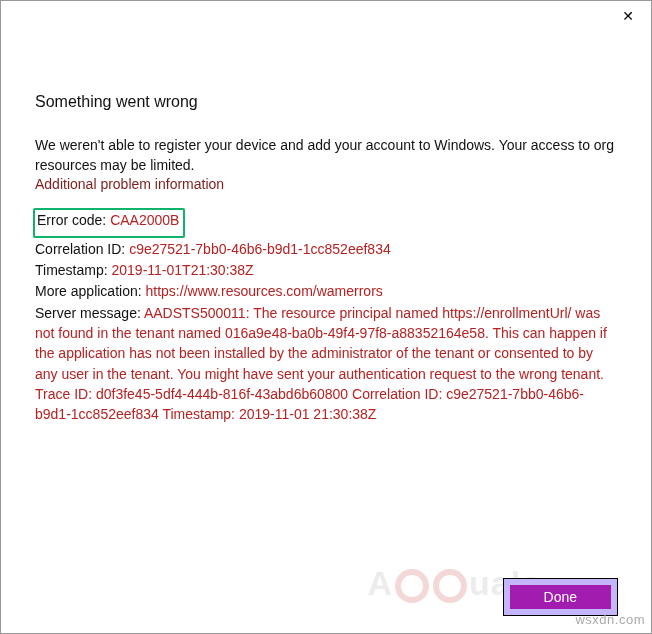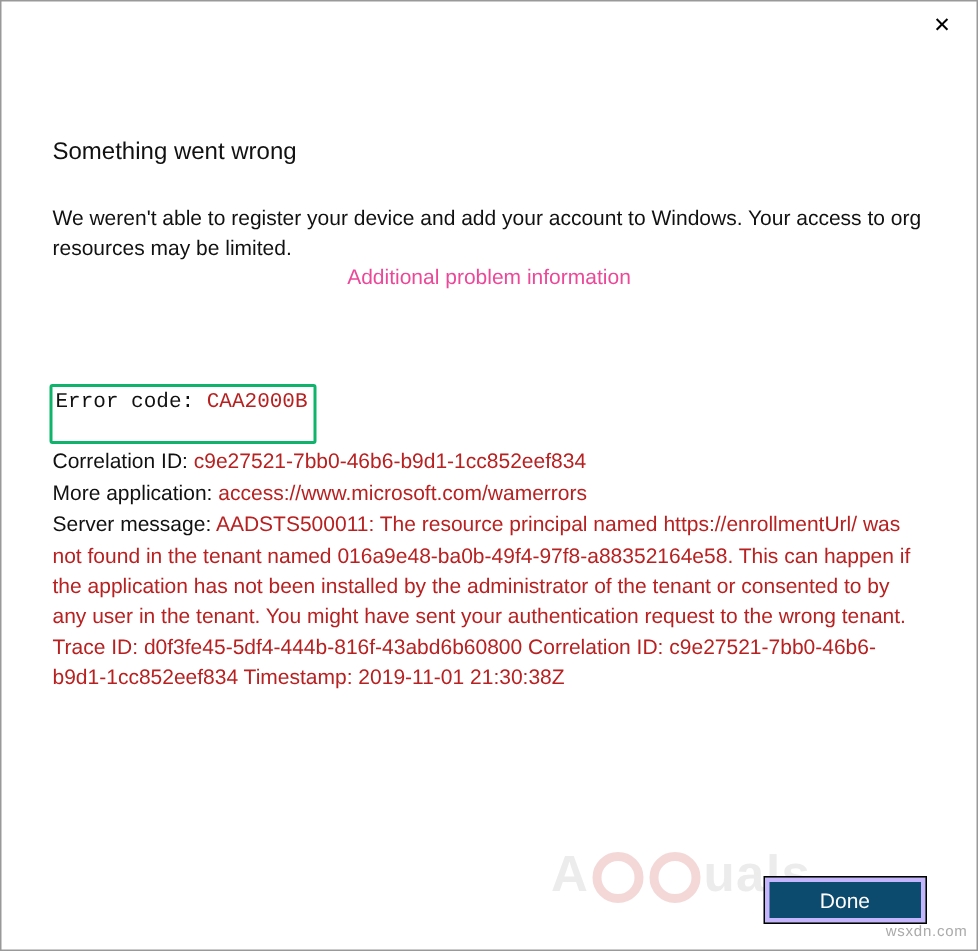--- a/index.html
+++ b/index.html
@@ -51,67 +51,65 @@
       margin-top: 52px;
       margin-bottom: 24px;
     }
     .subtext {
       font-size: 14px;
       color: #111;
       line-height: 1.45;
     }
     .section-label {
       font-size: 14px;
-      color: #ec4899;
-      margin-bottom: 64px;
-      text-align: center;
+      color: #7f1d1d;
+      margin-bottom: 16px;
     }
     .details {
       font-size: 14px;
       line-height: 1.45;
       color: #111;
     }
     .details .row {
       margin-bottom: 1px;
     }
     .highlight-box {
       display: inline-block;
       border: 2px solid #10b36b;
-      padding: 0 4px 16px 2px;
+      padding: 0 4px 6px 2px;
       margin-left: -2px;
       border-radius: 2px;
-      font-family: Liberation Mono, monospace;
     }
     .red {
       color: #b82121;
     }
     .server-msg {
       color: #b82121;
       line-height: 1.45;
     }
     .footer {
       position: absolute;
       bottom: 18px;
       right: 34px;
     }
     .done-btn {
-      background: #0c4a6e;
+      background: #a21caf;
       color: #ffffff;
-      border: 3px solid #c4b5fd;
+      border: 6px solid #c4b5fd;
       outline: 1px solid #000;
       padding: 4px 34px;
       font-size: 14px;
       font-family: inherit;
       cursor: pointer;
     }
     .watermark {
       position: absolute;
       bottom: 6px;
       right: 6px;
-      font-size: 10px;
+      font-size: 13px;
       color: #aaa;
       letter-spacing: 0.5px;
     }
     .faint-brand {
       position: absolute;
       bottom: 30px;
       right: 110px;
       font-size: 34px;
       font-weight: 700;
       color: rgba(180,180,180,0.25);
@@ -153,23 +151,26 @@
       <div class="row">
         <span class="highlight-box">
           <span>Error code: </span><span class="red">CAA2000B</span>
         </span>
       </div>
 
       <div class="row">
         <span>Correlation ID: </span><span class="red">c9e27521-7bb0-46b6-b9d1-1cc852eef834</span>
       </div>
 
+      <div class="row">
+        <span>Timestamp: </span><span class="red">2019-11-01T21:30:38Z</span>
+      </div>
 
       <div class="row">
-        <span>More application: </span><span class="red">access://www.microsoft.com/wamerrors</span>
+        <span>More application: </span><span class="red">https://www.resources.com/wamerrors</span>
       </div>
 
       <div class="row">
         <span>Server message: </span><span class="server-msg">AADSTS500011: The resource principal named https://enrollmentUrl/ was not found in the tenant named 016a9e48-ba0b-49f4-97f8-a88352164e58. This can happen if the application has not been installed by the administrator of the tenant or consented to by any user in the tenant. You might have sent your authentication request to the wrong tenant. Trace ID: d0f3fe45-5df4-444b-816f-43abd6b60800 Correlation ID: c9e27521-7bb0-46b6-b9d1-1cc852eef834 Timestamp: 2019-11-01 21:30:38Z</span>
       </div>
 
     </div>
   </div>
 
   <div class="faint-brand">

